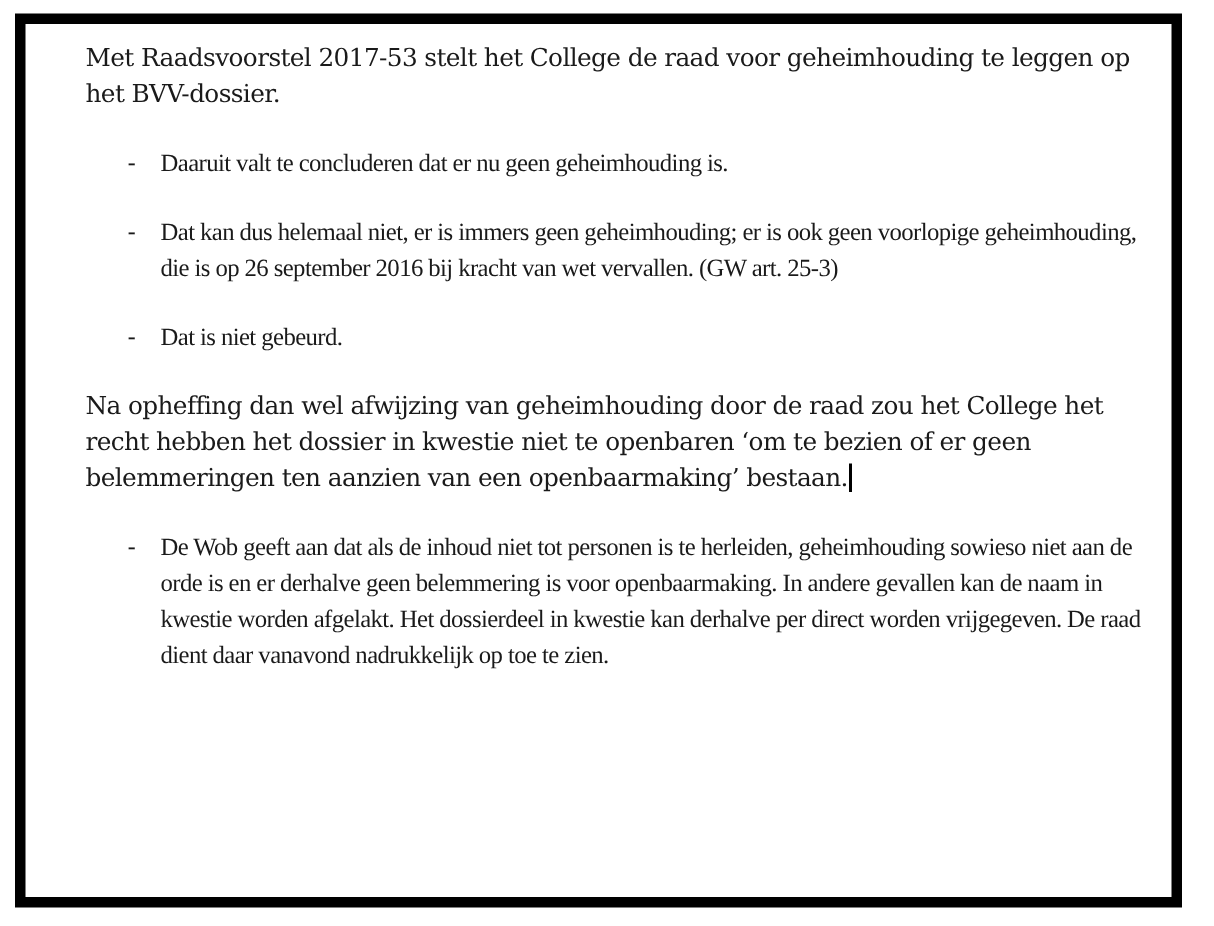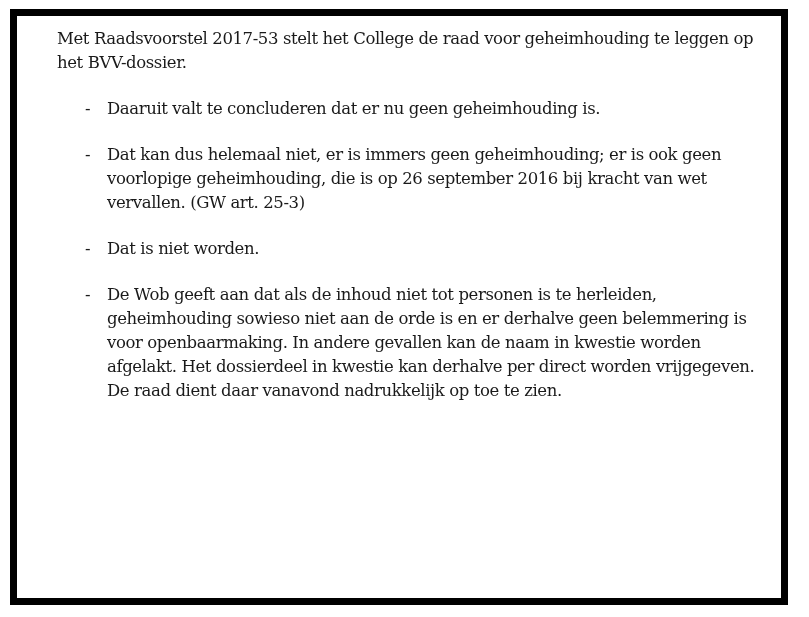--- a/index.html
+++ b/index.html
@@ -43,20 +43,21 @@
   .bullet {
     display: flex;
     margin-left: 28px;
   }
   .bullet .marker {
     flex: 0 0 22px;
     width: 22px;
   }
   .bullet .btext {
     flex: 1 1 auto;
+    font-family: Liberation Serif, serif;
   }
   .caret {
     display: inline-block;
     width: 2px;
     height: 19px;
     background: #000000;
     vertical-align: -4px;
     margin-left: 1px;
   }
 </style>
@@ -78,23 +79,26 @@
 
 
       <div class="block bullet">
         <span class="marker">-</span>
         <span class="btext">Dat kan dus helemaal niet, er is immers geen geheimhouding; er is ook geen voorlopige geheimhouding, die is op 26 september 2016 bij kracht van wet vervallen. (GW art. 25-3)</span>
       </div>
 
 
       <div class="block bullet">
         <span class="marker">-</span>
-        <span class="btext">Dat is niet worden.</span>
+        <span class="btext">Dat is niet gebeurd.</span>
       </div>
 
+      <p class="block">
+        <span>Na opheffing dan wel afwijzing van geheimhouding door de raad zou het College het recht hebben het dossier in kwestie niet te openbaren ‘om te bezien of er geen belemmeringen ten aanzien van een openbaarmaking’ bestaan.</span><span class="caret"></span>
+      </p>
 
       <div class="block bullet">
         <span class="marker">-</span>
         <span class="btext">De Wob geeft aan dat als de inhoud niet tot personen is te herleiden, geheimhouding sowieso niet aan de orde is en er derhalve geen belemmering is voor openbaarmaking. In andere gevallen kan de naam in kwestie worden afgelakt. Het dossierdeel in kwestie kan derhalve per direct worden vrijgegeven. De raad dient daar vanavond nadrukkelijk op toe te zien.</span>
       </div>
 
     </div>
   </div>
 </div>
 

